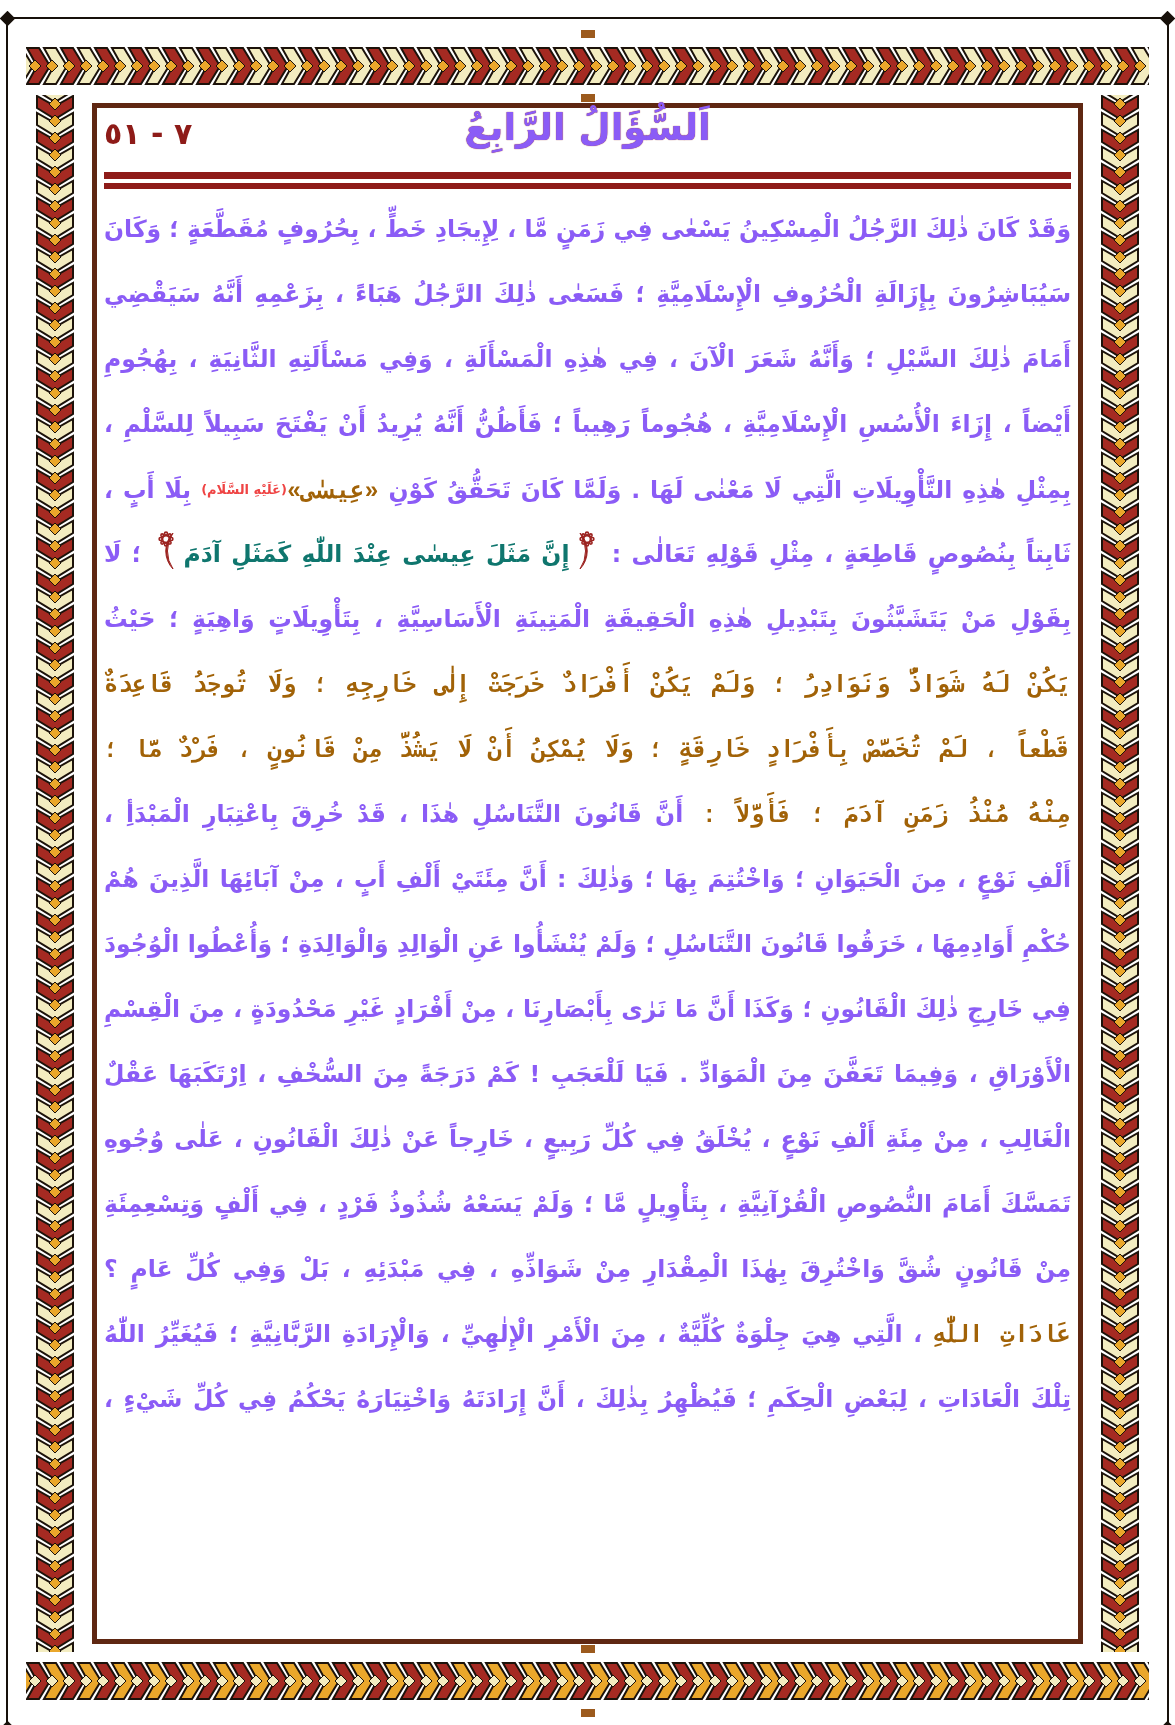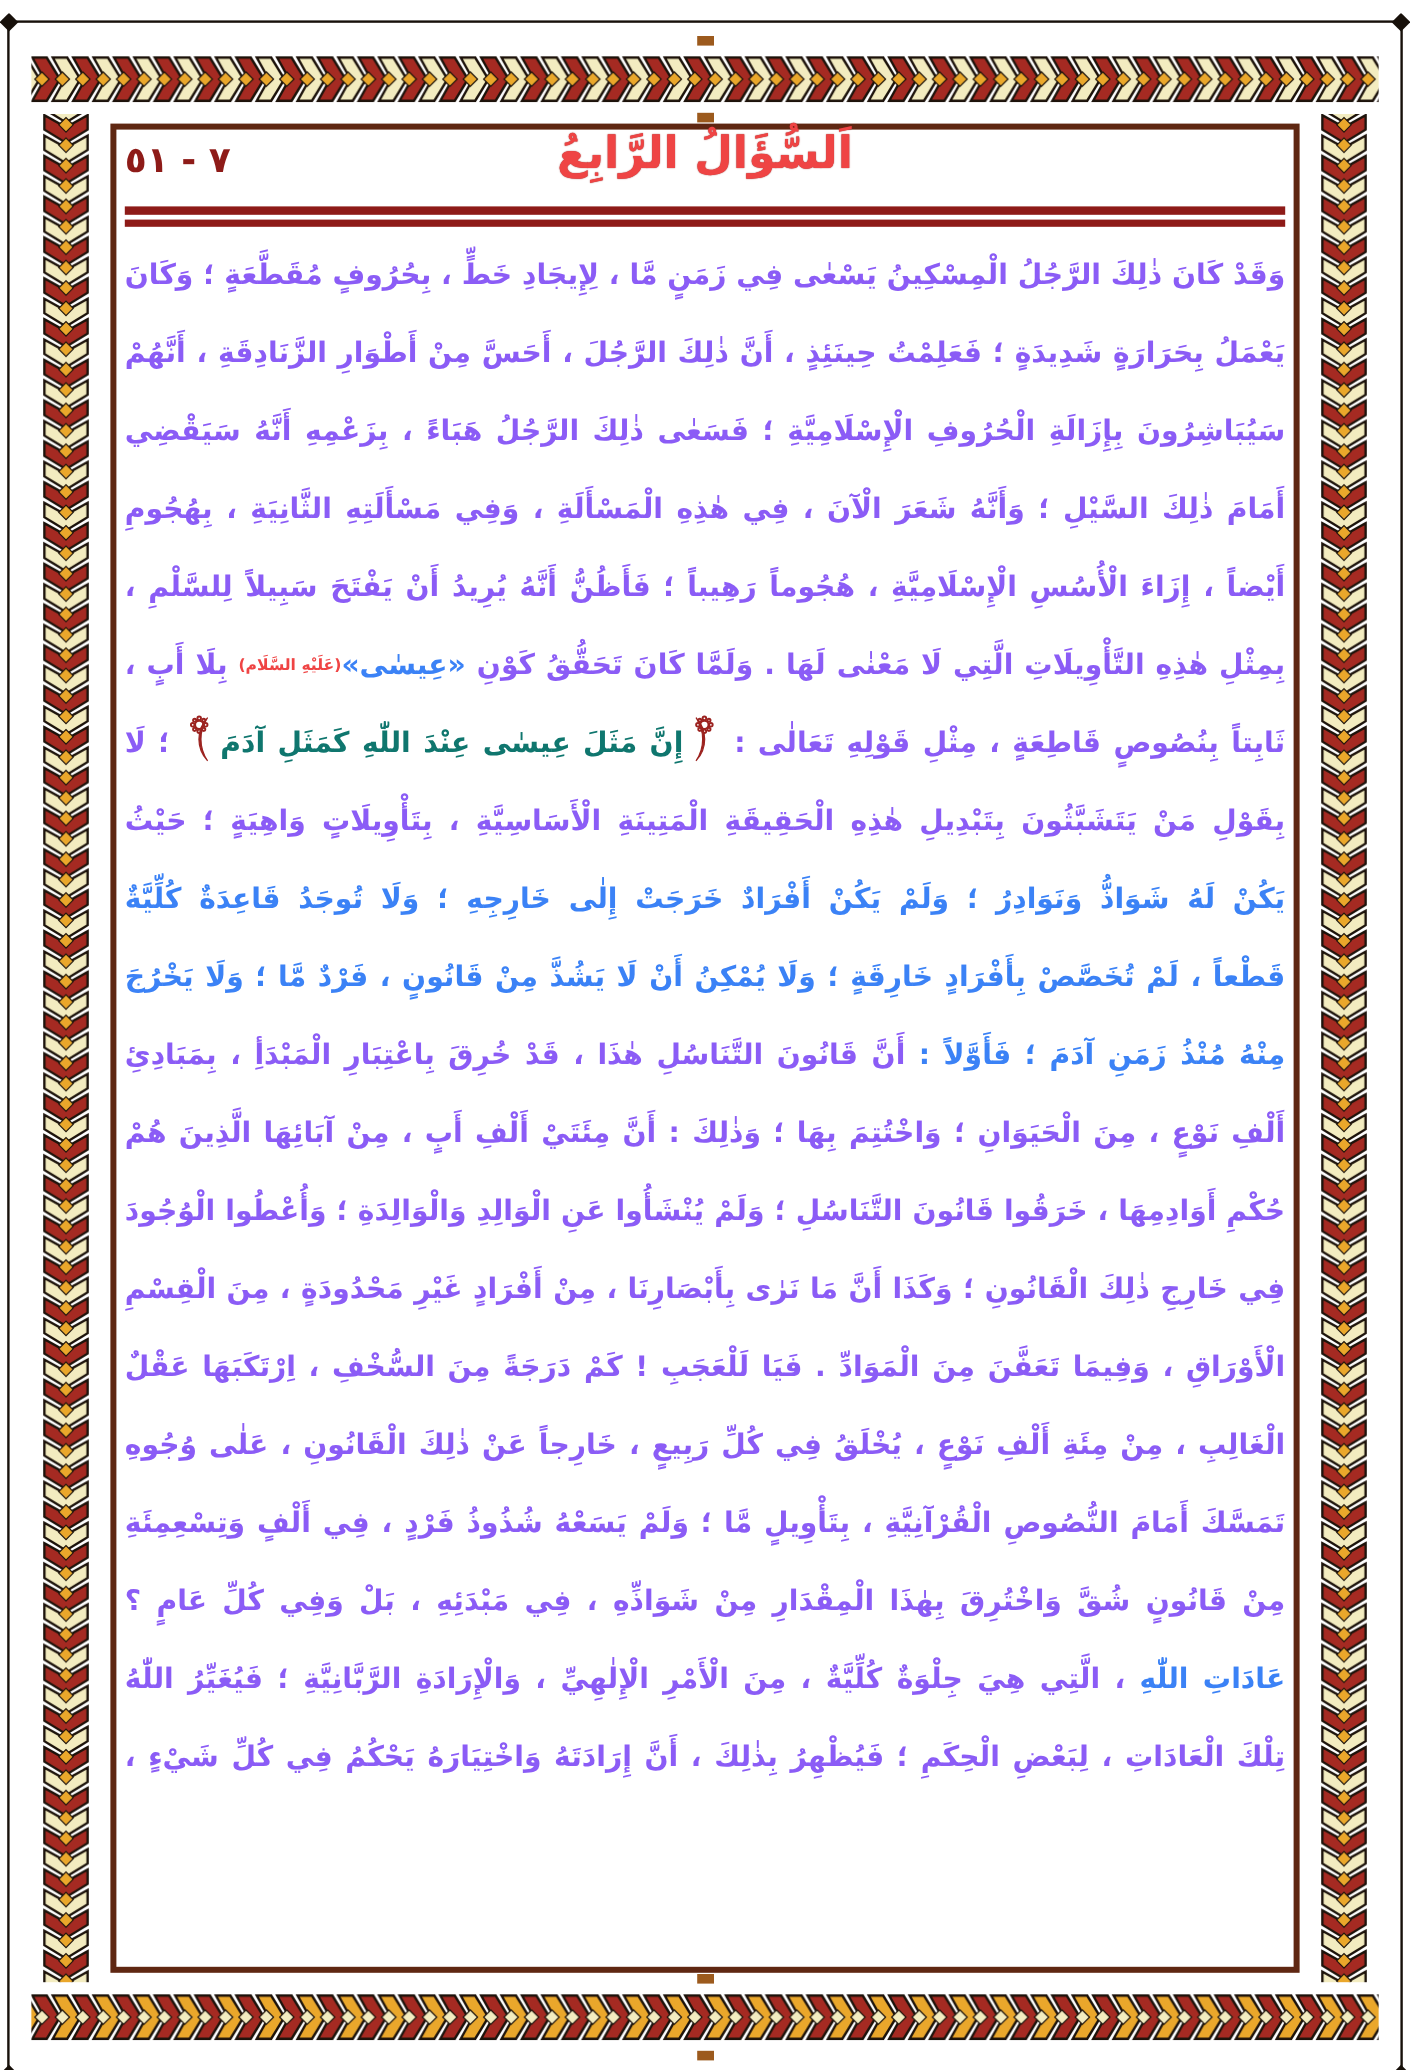--- a/index.html
+++ b/index.html
@@ -42,39 +42,39 @@
     direction:rtl;
   }
   .header{position:relative;height:52px;}
   .page-number{
     position:absolute;left:0;top:10px;
     font-size:30px;font-weight:bold;color:#8e1b18;
     letter-spacing:2px;
   }
   .page-title{
     position:absolute;left:0;right:0;top:0;text-align:center;
-    font-size:37px;font-weight:bold;color:#ef4444;
+    font-size:37px;font-weight:bold;color:#8b5cf6;
     text-shadow:0 0 1px #8e1b18;
   }
   .double-rule{margin-top:14px;}
   .double-rule .bar1{height:7px;background:#8e1b18;}
   .double-rule .gap{height:4px;}
   .double-rule .bar2{height:6px;background:#8e1b18;}
   
   .body-text{
     margin-top:8px;
     font-size:23.5px;font-weight:bold;color:#161616;
   }
   .line{
     height:65px;line-height:65px;overflow:hidden;
     text-align:justify;text-align-last:justify;-moz-text-align-last:justify;
     white-space:normal;
   }
   .seg-k{color:#8b5cf6;}
-  .seg-r{color:#3b82f6;}
+  .seg-r{color:#a16207;font-family:Liberation Mono, monospace;}
   .seg-b{color:#0f766e;}
   .seg-h{
     color:#ef4444;font-size:13px;font-weight:bold;
     display:inline-block;vertical-align:4px;letter-spacing:0;
   }
   .orn{display:inline-block;vertical-align:-10px;margin:0 3px;}
 </style>
 </head>
 <body>
 
@@ -174,21 +174,20 @@
       <div class="page-number">٧ - ٥١</div>
       <div class="page-title">اَلسُّؤَالُ الرَّابِعُ</div>
     </div>
     <div class="double-rule">
       <div class="bar1"></div>
       <div class="gap"></div>
       <div class="bar2"></div>
     </div>
     <div class="body-text">
         <div class="line"><span class="seg-k">وَقَدْ كَانَ ذٰلِكَ الرَّجُلُ الْمِسْكِينُ يَسْعٰى فِي زَمَنٍ مَّا ، لِإِيجَادِ خَطٍّ ، بِحُرُوفٍ مُقَطَّعَةٍ ؛ وَكَانَ</span></div>
-        <div class="line"><span class="seg-k">يَعْمَلُ بِحَرَارَةٍ شَدِيدَةٍ ؛ فَعَلِمْتُ حِينَئِذٍ ، أَنَّ ذٰلِكَ الرَّجُلَ ، أَحَسَّ مِنْ أَطْوَارِ الزَّنَادِقَةِ ، أَنَّهُمْ</span></div>
         <div class="line"><span class="seg-k">سَيُبَاشِرُونَ بِإِزَالَةِ الْحُرُوفِ الْإِسْلَامِيَّةِ ؛ فَسَعٰى ذٰلِكَ الرَّجُلُ هَبَاءً ، بِزَعْمِهِ أَنَّهُ سَيَقْضِي خِدْمَةً ،</span></div>
         <div class="line"><span class="seg-k">أَمَامَ ذٰلِكَ السَّيْلِ ؛ وَأَنَّهُ شَعَرَ الْآنَ ، فِي هٰذِهِ الْمَسْأَلَةِ ، وَفِي مَسْأَلَتِهِ الثَّانِيَةِ ، بِهُجُومِ الزَّنَادِقَةِ</span></div>
         <div class="line"><span class="seg-k">أَيْضاً ، إِزَاءَ الْأُسُسِ الْإِسْلَامِيَّةِ ، هُجُوماً رَهِيباً ؛ فَأَظُنُّ أَنَّهُ يُرِيدُ أَنْ يَفْتَحَ سَبِيلاً لِلسَّلْمِ ،</span></div>
         <div class="line"><span class="seg-k">بِمِثْلِ هٰذِهِ التَّأْوِيلَاتِ الَّتِي لَا مَعْنٰى لَهَا . وَلَمَّا كَانَ تَحَقُّقُ كَوْنِ </span><span class="seg-r">«عِيسٰى»</span><span class="seg-h">(عَلَيْهِ السَّلَام)</span><span class="seg-k"> بِلَا أَبٍ ،</span></div>
         <div class="line"><span class="seg-k">ثَابِتاً بِنُصُوصٍ قَاطِعَةٍ ، مِثْلِ قَوْلِهِ تَعَالٰى : </span><svg class="orn" width="26" height="42" viewBox="0 0 26 42" xmlns="http://www.w3.org/2000/svg">
       <path d="M8,3 A26,26 0 0 1 8,39 A32,32 0 0 0 8,3 Z" fill="#9c2320" stroke="#9c2320" stroke-width="1"></path>
       <g fill="none" stroke="#9c2320" stroke-width="1.6">
         <circle cx="15" cy="9" r="3.4"></circle>
         <circle cx="15" cy="3.6" r="1.5"></circle>
               <circle cx="15" cy="14.4" r="1.5"></circle>

